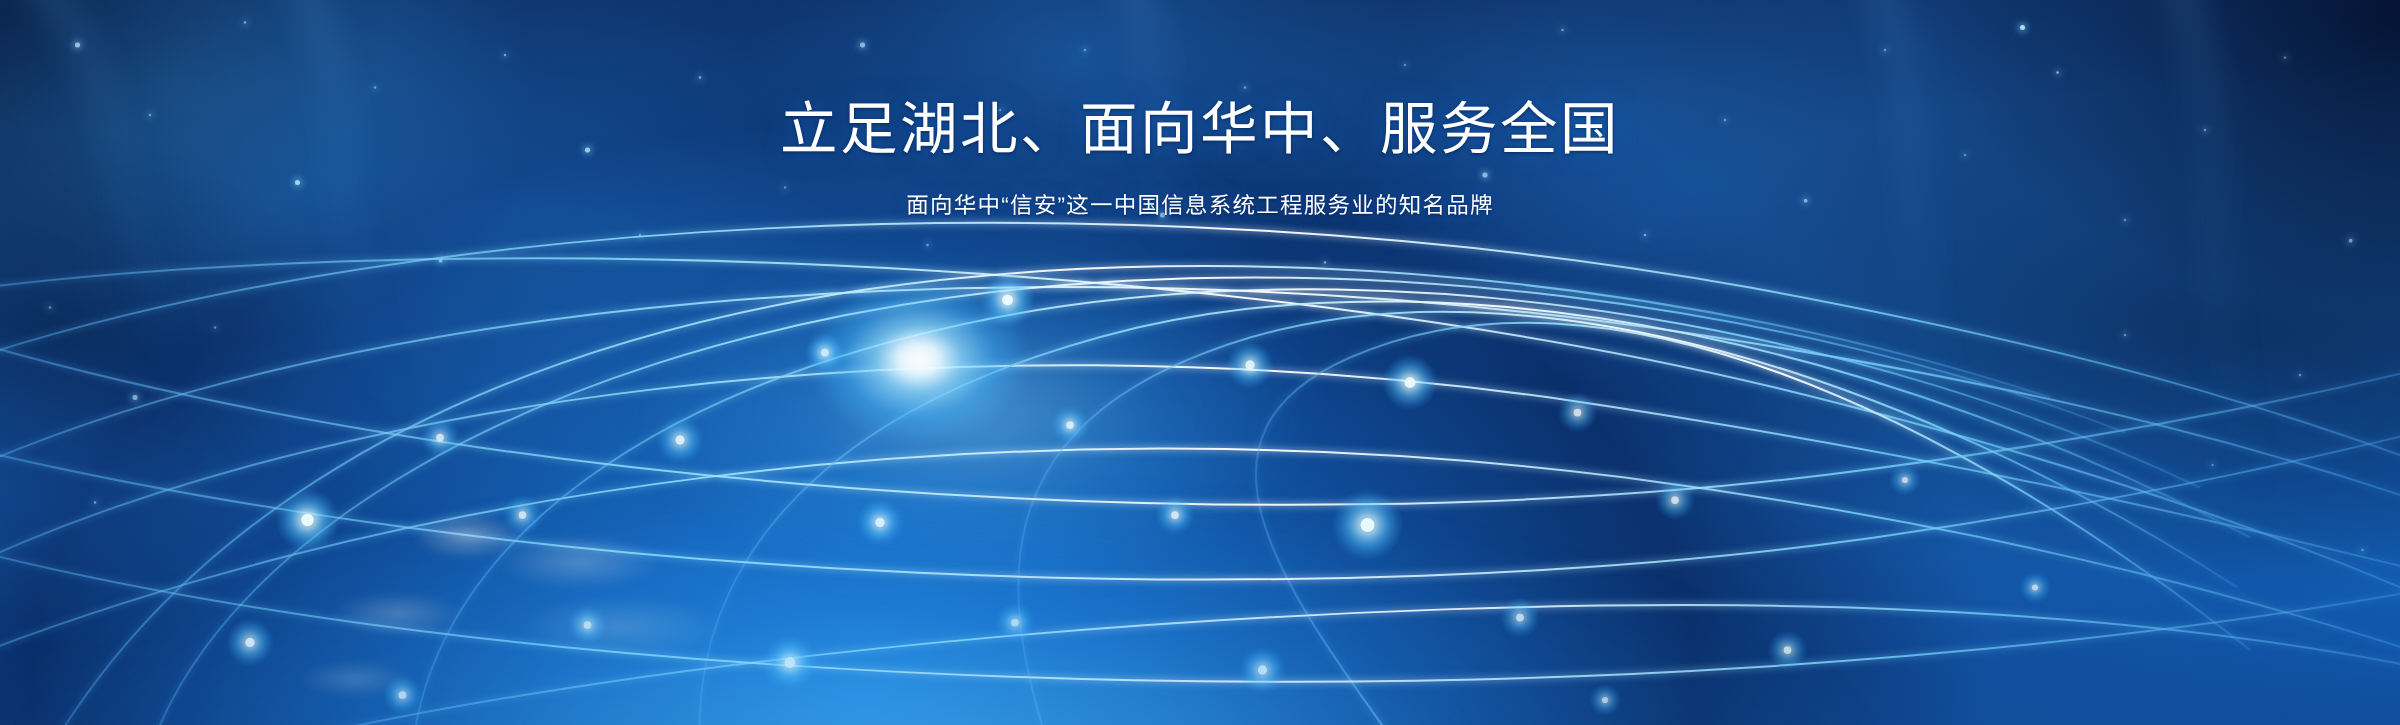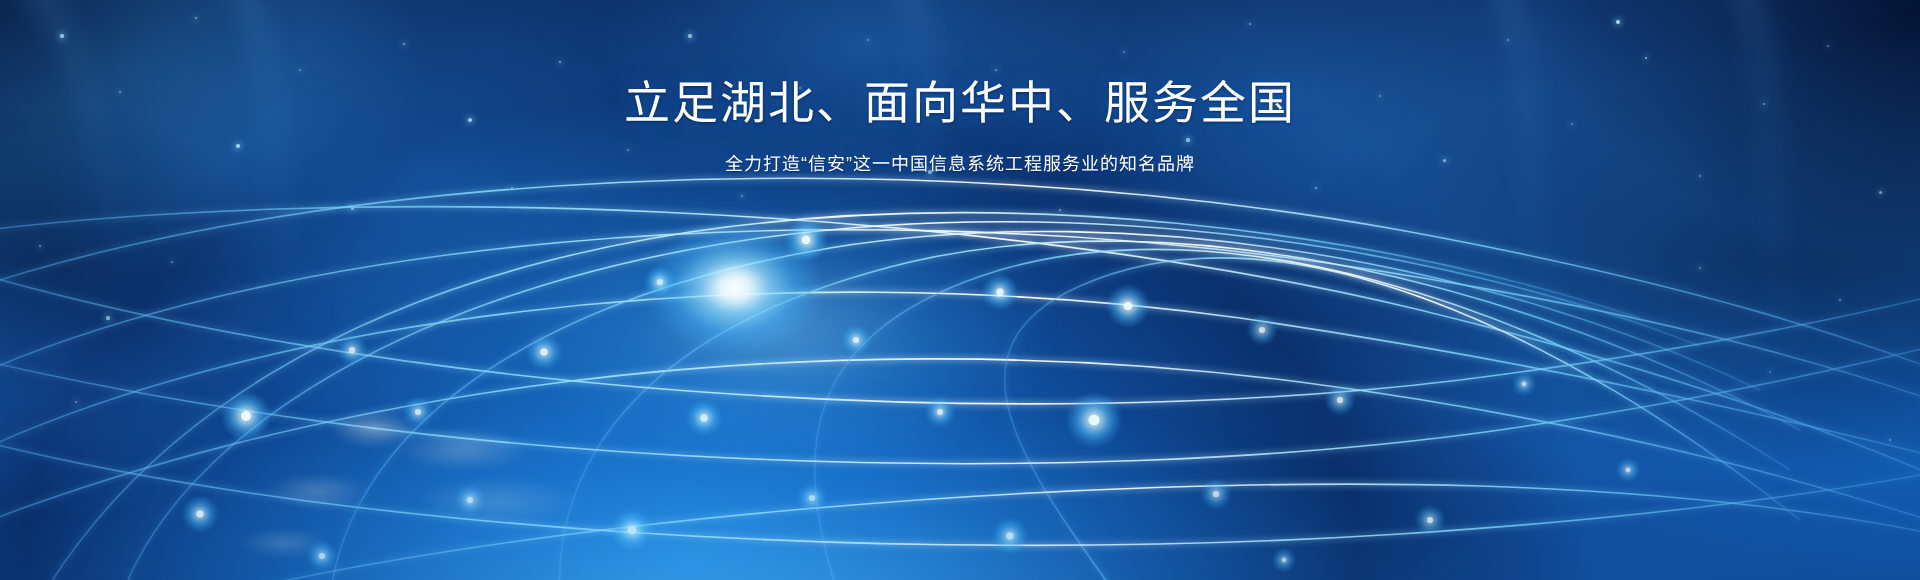--- a/index.html
+++ b/index.html
@@ -297,16 +297,16 @@
         </g>
     </svg>
 
     <div class="earth-tex"></div>
     <div class="bottom-haze"></div>
     <div class="core-glow"></div>
   </div>
 
   <div class="text-block">
     <h1 class="headline">立足湖北、面向华中、服务全国</h1>
-    <p class="subtitle">全力打造“信安”这一中国信息系统工程服务业的知名品牌</p>
+    <p class="subtitle">面向华中“信安”这一中国信息系统工程服务业的知名品牌</p>
   </div>
 
 </div>
 
 </body></html>

